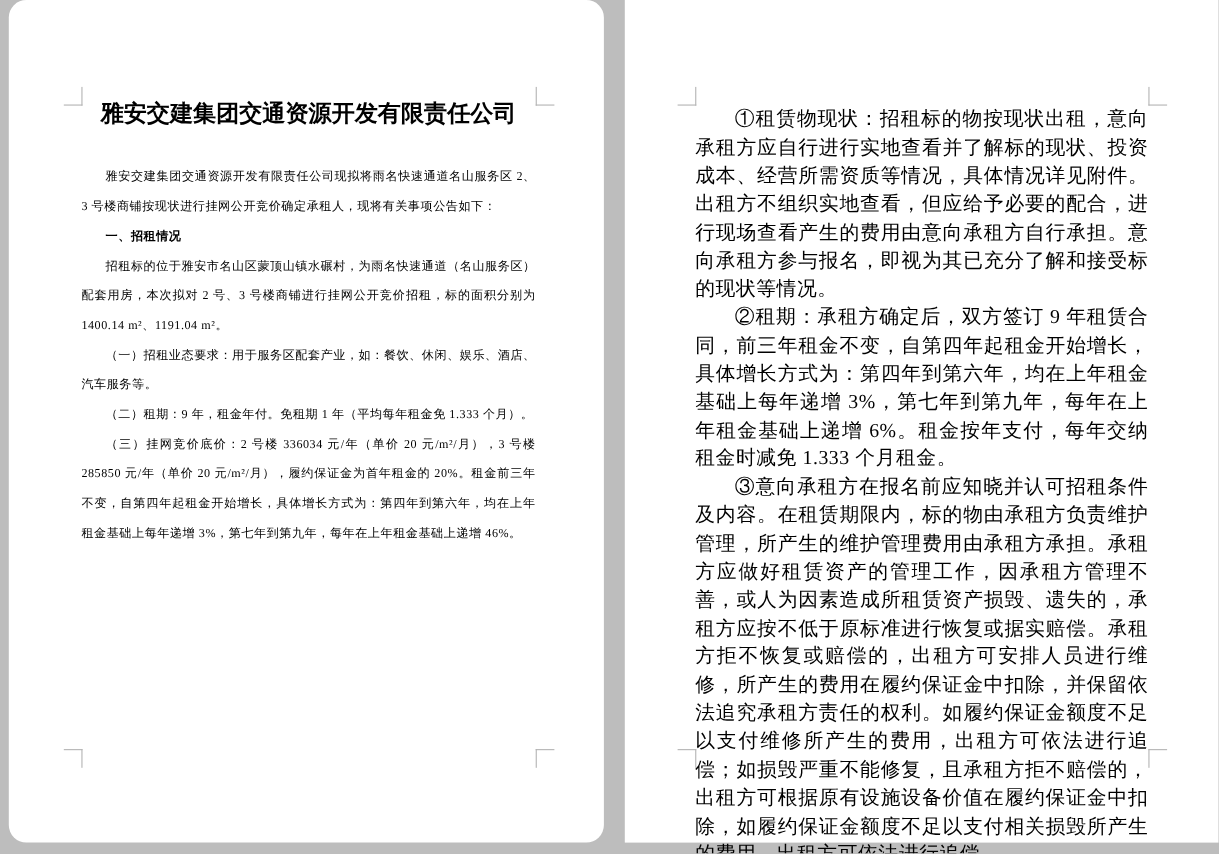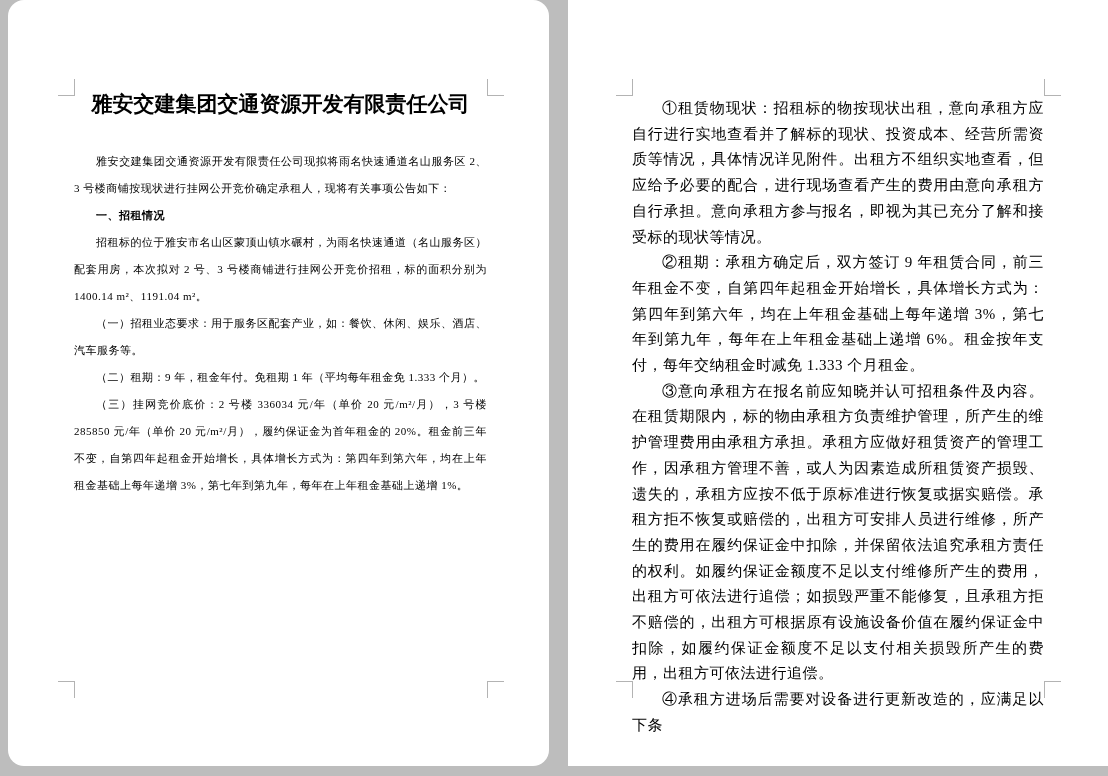--- a/index.html
+++ b/index.html
@@ -19,21 +19,21 @@
 
   .doc-title{
     font-family:"Liberation Sans","DejaVu Sans",sans-serif;
     font-weight:bold;font-size:21px;line-height:28px;
     text-align:center;margin:0 0 30px 0;
   }
   .doc-title .t-line{white-space:nowrap;}
 
   p{margin:0;text-align:justify;text-indent:2em;letter-spacing:0.5px;}
   .page-left  p{font-size:11px;line-height:27px;}
-  .page-right p{font-size:15px;line-height:25.7px;}
+  .page-right p{font-size:18px;line-height:25.7px;}
   p.heading{
     font-family:"Liberation Sans","DejaVu Sans",sans-serif;
     font-weight:bold;
   }
 
   
   .crop{position:absolute;width:16px;height:16px;border:0 solid #b3b3b3;}
   .crop.tl{top:79px;border-right-width:1px;border-bottom-width:1px;}
   .crop.tr{top:79px;border-left-width:1px;border-bottom-width:1px;}
   .crop.bl{top:681px;border-right-width:1px;border-top-width:1px;}
@@ -56,21 +56,21 @@
     <div class="text-area">
       <div class="doc-title" id="doc-title">
           <div class="t-line">雅安交建集团交通资源开发有限责任公司</div>
         </div>
       <div id="left-blocks">
           <p class="body">雅安交建集团交通资源开发有限责任公司现拟将雨名快速通道名山服务区 2、3 号楼商铺按现状进行挂网公开竞价确定承租人，现将有关事项公告如下：</p>
           <p class="heading">一、招租情况</p>
           <p class="body">招租标的位于雅安市名山区蒙顶山镇水碾村，为雨名快速通道（名山服务区）配套用房，本次拟对 2 号、3 号楼商铺进行挂网公开竞价招租，标的面积分别为 1400.14 m²、1191.04 m²。</p>
           <p class="body">（一）招租业态要求：用于服务区配套产业，如：餐饮、休闲、娱乐、酒店、汽车服务等。</p>
           <p class="body">（二）租期：9 年，租金年付。免租期 1 年（平均每年租金免 1.333 个月）。</p>
-          <p class="body">（三）挂网竞价底价：2 号楼 336034 元/年（单价 20 元/m²/月），3 号楼 285850 元/年（单价 20 元/m²/月），履约保证金为首年租金的 20%。租金前三年不变，自第四年起租金开始增长，具体增长方式为：第四年到第六年，均在上年租金基础上每年递增 3%，第七年到第九年，每年在上年租金基础上递增 1%。</p>
+          <p class="body">（三）挂网竞价底价：2 号楼 336034 元/年（单价 20 元/m²/月），3 号楼 285850 元/年（单价 20 元/m²/月），履约保证金为首年租金的 20%。租金前三年不变，自第四年起租金开始增长，具体增长方式为：第四年到第六年，均在上年租金基础上每年递增 3%，第七年到第九年，每年在上年租金基础上递增 46%。</p>
         </div>
     </div>
   </div>
 
   <div class="page page-right">
     <div class="crop tl"></div>
     <div class="crop tr"></div>
     <div class="crop bl"></div>
     <div class="crop br"></div>
     <div class="text-area">

